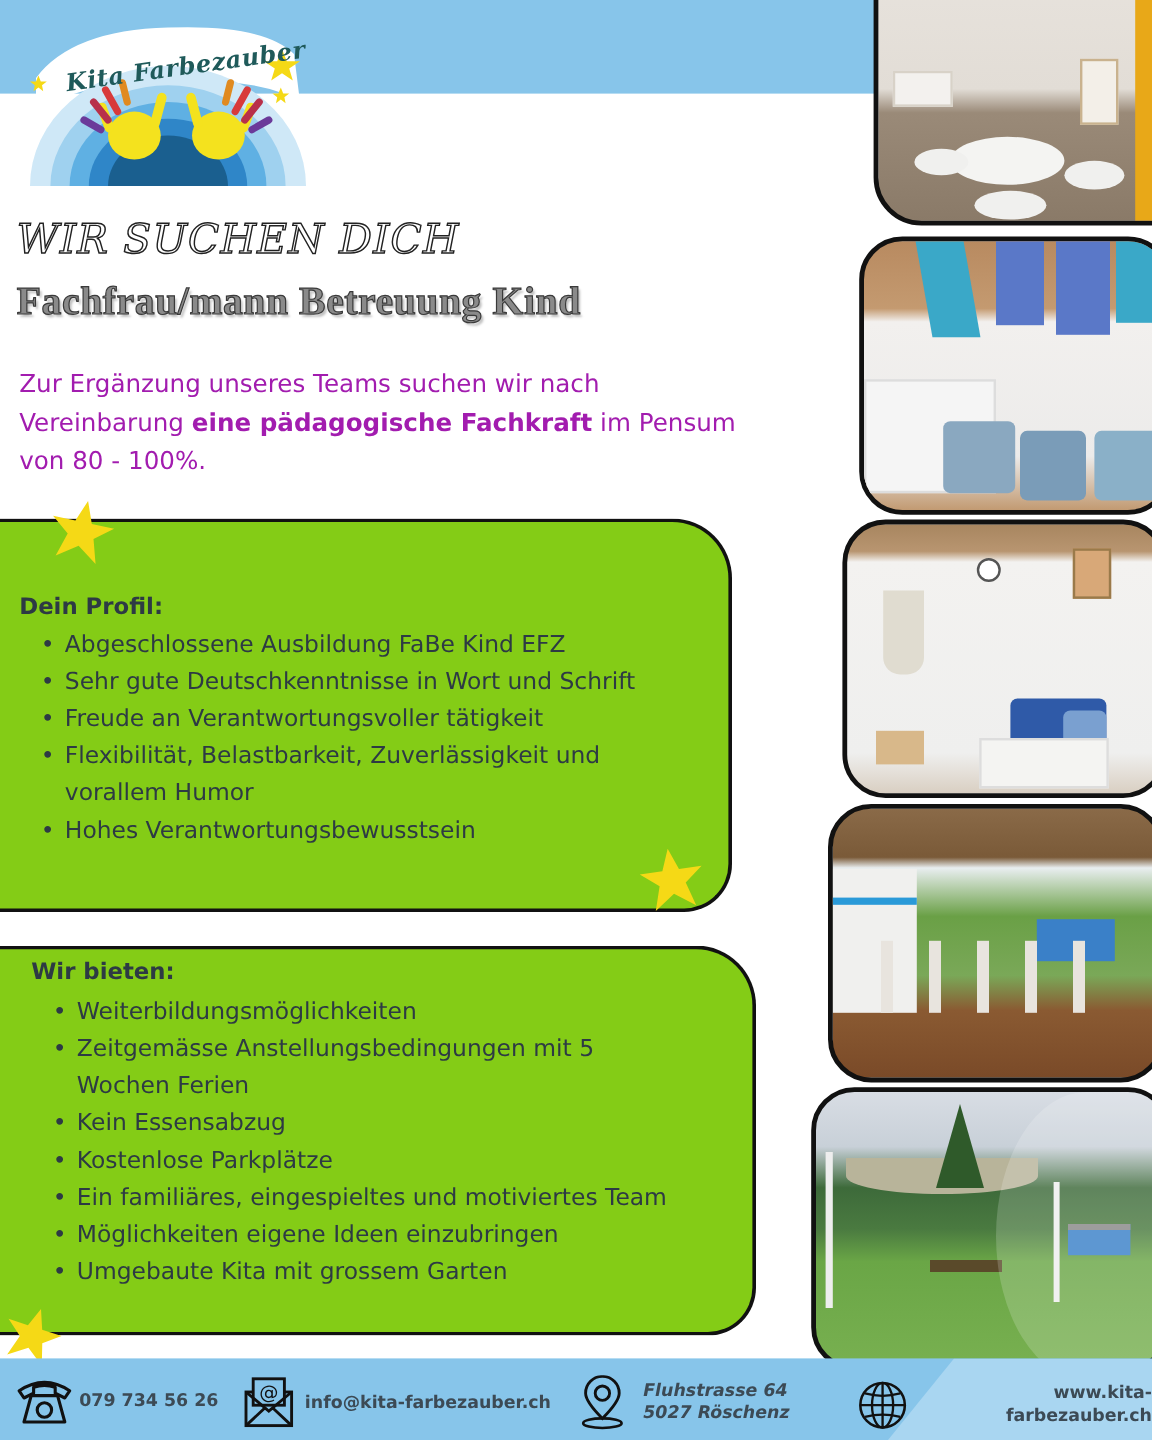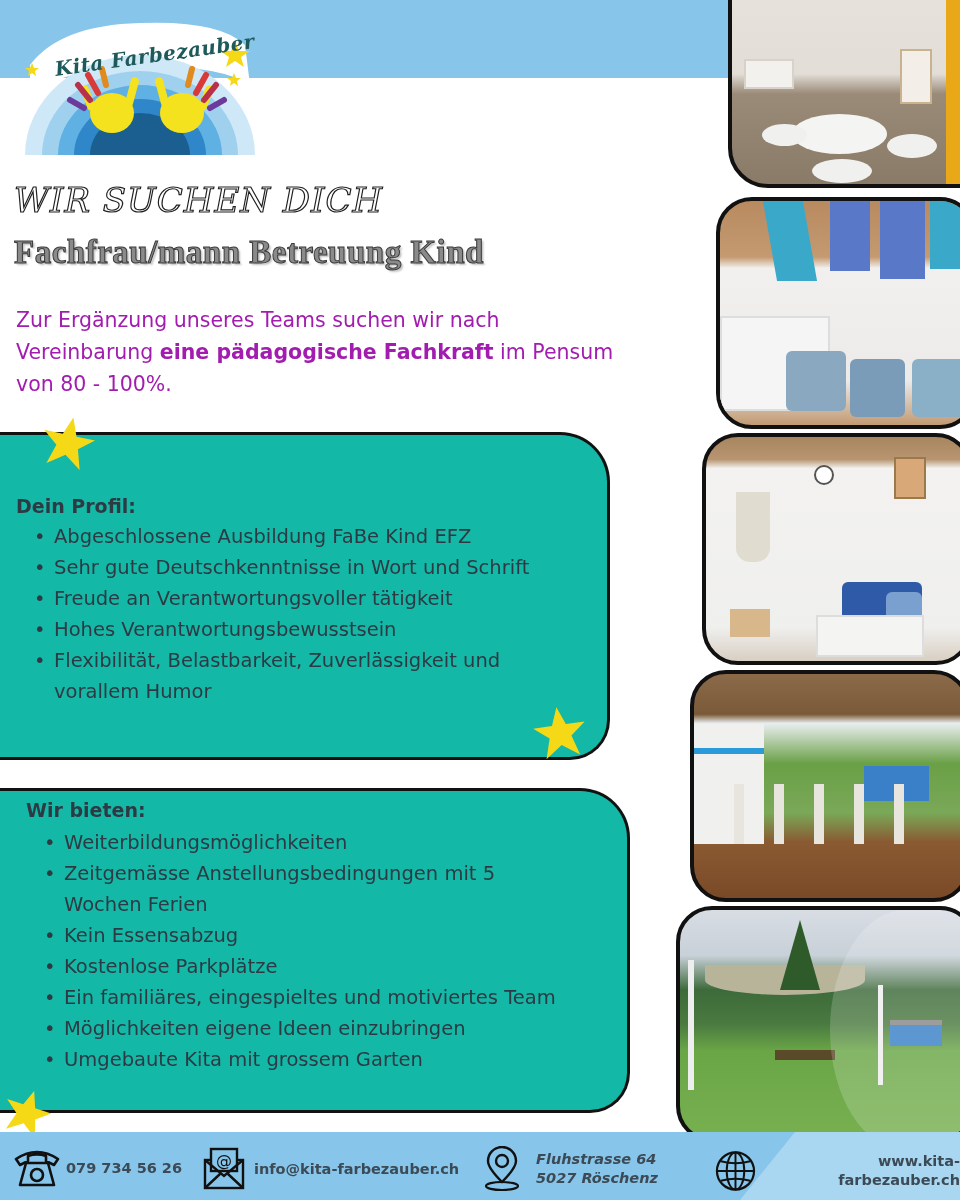--- a/index.html
+++ b/index.html
@@ -8,21 +8,21 @@
 
   .top-band { position: absolute; left: 0; top: 0; width: 730px; height: 78px; background: #87c5ea; }
   .logo { position: absolute; left: 20px; top: 5px; width: 240px; height: 150px; }
   .logo-text { position: absolute; left: 34px; top: 38px; font-family: "DejaVu Serif", serif; font-style: italic; font-size: 20px; color: #1f5a5a; transform: rotate(-8deg); letter-spacing: 0.5px; font-weight: bold; }
 
   .kicker { position: absolute; left: 14px; top: 180px; font-family: "DejaVu Serif", serif; font-style: italic; font-size: 34px; color: #ffffff; -webkit-text-stroke: 1.2px #222; letter-spacing: 1px; }
   .title { position: absolute; left: 14px; top: 234px; font-family: Liberation Serif, serif; font-size: 33px; font-weight: bold; color: #8a8a8a; -webkit-text-stroke: 1px #3a3a3a; text-shadow: 2px 2px 2px rgba(0,0,0,0.25); letter-spacing: 0.5px; }
   .intro { position: absolute; left: 16px; top: 304px; width: 600px; font-size: 20.5px; line-height: 32px; color: #a21caf; }
   .intro b { font-weight: bold; }
 
-  .box { position: absolute; background: #14b8a6; border: 3px solid #111; border-left: none; border-radius: 0 50px 40px 0; }
+  .box { position: absolute; background: #84cc16; border: 3px solid #111; border-left: none; border-radius: 0 50px 40px 0; }
   .box1 { left: 0; top: 432px; width: 610px; height: 328px; }
   .box2 { left: 0; top: 788px; width: 630px; height: 325px; }
   .box-h { position: absolute; font-weight: bold; font-size: 19px; color: #2d3a44; }
   .box ul { position: absolute; list-style: none; }
   .box li { position: relative; font-size: 19.5px; line-height: 31px; color: #2d3a44; padding-left: 22px; }
   .box li::before { content: "•"; position: absolute; left: 2px; top: 0; }
 
   .star { position: absolute; width: 56px; height: 56px; }
 
   .photo { position: absolute; border: 4px solid #111; border-radius: 36px; overflow: hidden; }
@@ -83,22 +83,22 @@
 <div class="intro">
   <span>Zur Ergänzung unseres Teams suchen wir nach Vereinbarung </span><b>eine pädagogische Fachkraft</b><span> im Pensum von 80 - 100%.</span>
 </div>
 
 <div class="box box1">
   <div class="box-h" style="left:16px; top:60px;">Dein Profil:</div>
   <ul style="left:32px; top:86px; width:570px;">
     <li>Abgeschlossene Ausbildung FaBe Kind EFZ</li>
     <li>Sehr gute Deutschkenntnisse in Wort und Schrift</li>
     <li>Freude an Verantwortungsvoller tätigkeit</li>
+    <li style="width:540px;">Flexibilität, Belastbarkeit, Zuverlässigkeit und vorallem Humor</li>
     <li>Hohes Verantwortungsbewusstsein</li>
-    <li style="width:540px;">Flexibilität, Belastbarkeit, Zuverlässigkeit und vorallem Humor</li>
   </ul>
 </div>
 
 <div class="box box2">
   <div class="box-h" style="left:26px; top:8px;">Wir bieten:</div>
   <ul style="left:42px; top:36px; width:560px;">
     <li> Weiterbildungsmöglichkeiten</li>
     <li style="width:520px;">Zeitgemässe Anstellungsbedingungen mit 5 Wochen Ferien</li>
     <li>Kein Essensabzug</li>
     <li>Kostenlose Parkplätze</li>

